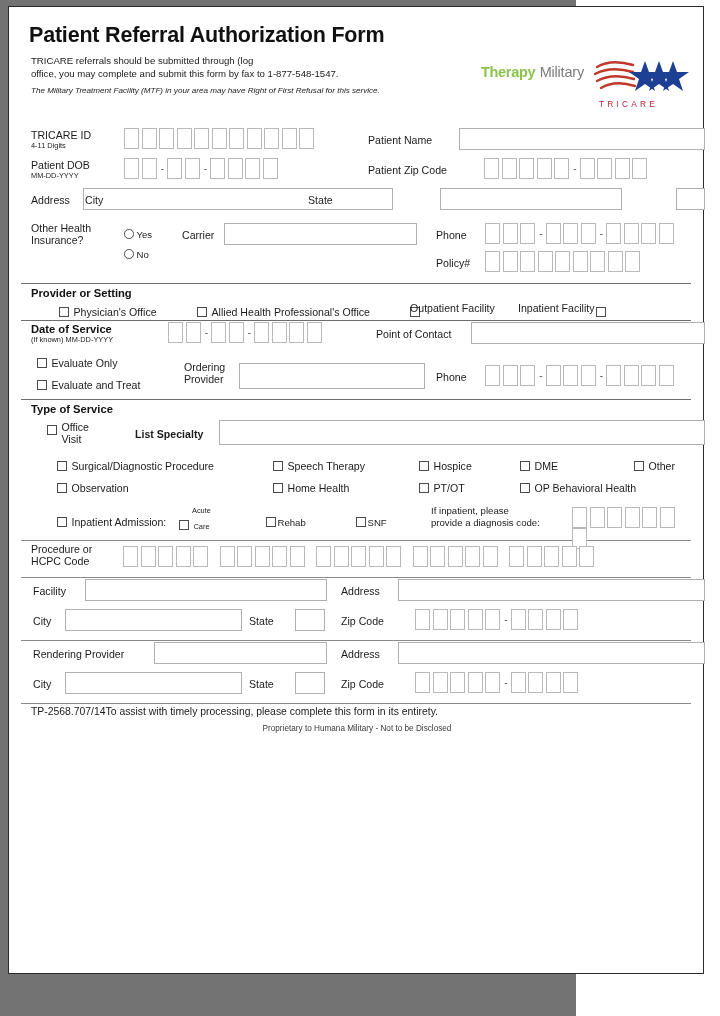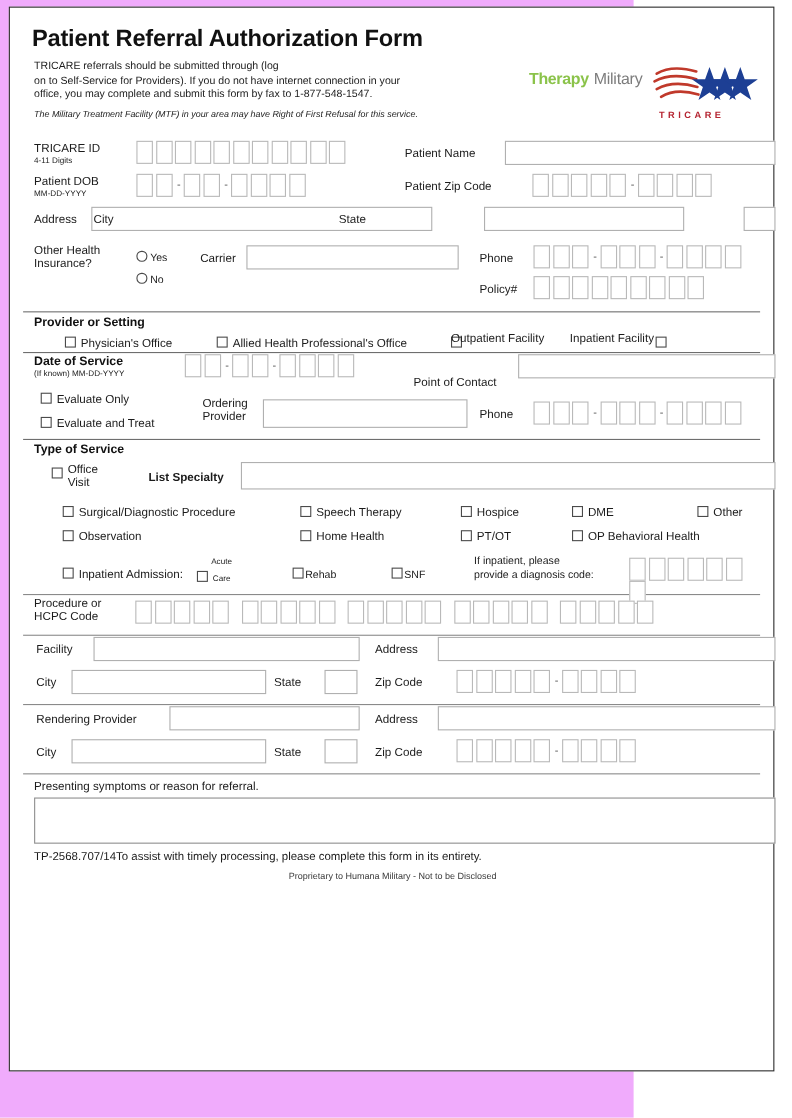--- a/index.html
+++ b/index.html
@@ -8,21 +8,21 @@
   }
   body {
     width: 720px; height: 1016px;
     font-family: "Liberation Sans", sans-serif;
     color: #1a1a1a;
     overflow: hidden;
   }
   .page {
     position: relative;
     width: 576px; height: 1016px;
-    background: #f0abfc;
+    background: #737373;
     box-sizing: border-box;
   }
   .sheet {
     position: absolute;
     left: 8px; top: 6px;
     width: 696px; height: 968px;
     border: 1px solid #2b2b2b;
     background: #fff;
     box-sizing: border-box;
     padding: 10px 12px 0 12px;
@@ -49,21 +49,21 @@
   .humana {
     font-size: 14.5px; font-weight: 600; color: #8bc34a; letter-spacing: -0.3px;
     line-height: 16px;
   }
   .military {
     font-size: 14.5px; color: #7c7c7c; letter-spacing: -0.2px; line-height: 16px;
   }
   .tricare-logo { position: relative; width: 96px; height: 52px; }
   .tricare-word {
     position: absolute; bottom: 0; left: 6px;
-    font-size: 8.4px; font-weight: bold; letter-spacing: 3.2px; color: #b52532;
+    font-size: 8.4px; font-weight: normal; letter-spacing: 3.2px; color: #b52532;
   }
 
   
   .lbl { font-size: 10.6px; color: #1b1b1b; line-height: 12px; }
   .lbl-sm { font-size: 7.4px; color: #1b1b1b; line-height: 9px; }
   .sec-title { font-size: 11.2px; font-weight: bold; color: #111; }
   .bold { font-weight: bold; }
 
   .cell {
     width: 15px; height: 21px;
@@ -116,21 +116,20 @@
 </head>
 <body>
 
 <div class="page">
  <div class="sheet">
 
   <div class="hdr">
     <div class="form-title">Patient Referral Authorization Form</div>
     <div class="intro">
       <div>TRICARE referrals should be submitted through  (log</div>
-      <div>on to Self-Service for Providers).  If you do not have internet connection in your</div>
       <div>office, you may complete and submit this form by fax to 1-877-548-1547.</div>
     </div>
     <div class="intro-italic">The Military Treatment Facility (MTF) in your area may have Right of First Refusal for this service.</div>
 
     <div class="brand">
       <div style="padding-top:6px;white-space:nowrap;">
         <span class="humana">Therapy</span>
         <span class="military">Military</span>
       </div>
       <div class="tricare-logo">
@@ -221,21 +220,21 @@
   </div>
 
   <hr class="hr">
 
   <div class="row" style="height:30px;">
     <div class="abs" style="left:10px;top:2px;">
       <div class="sec-title">Date of Service</div>
       <div class="lbl-sm">(If known) MM-DD-YYYY</div>
     </div>
     <div class="abs cellgrp" id="dos-cells" style="left:147px;top:1px;"><span class="cell "></span><span class="cell "></span><span class="dash">-</span><span class="cell "></span><span class="cell "></span><span class="dash">-</span><span class="cell "></span><span class="cell "></span><span class="cell "></span><span class="cell "></span></div>
-    <div class="abs lbl" style="left:355px;top:21px;">Point of Contact</div>
+    <div class="abs lbl" style="left:355px;top:7px;">Point of Contact</div>
     <div class="abs tbox" style="left:450px;top:1px;width:234px;"></div>
   </div>
 
   <div class="row" style="height:48px;">
     <div class="abs" style="left:16px;top:2px;">
       <span class="cbox"></span><span class="lbl">Evaluate Only</span>
     </div>
     <div class="abs" style="left:16px;top:24px;">
       <span class="cbox"></span><span class="lbl">Evaluate and Treat</span>
     </div>
@@ -357,24 +356,20 @@
     <div class="abs lbl" style="left:12px;top:7px;">City</div>
     <div class="abs tbox" style="left:44px;top:1px;width:177px;"></div>
     <div class="abs lbl" style="left:228px;top:7px;">State</div>
     <div class="abs tbox" style="left:274px;top:1px;width:30px;"></div>
     <div class="abs lbl" style="left:320px;top:7px;">Zip Code</div>
     <div class="abs cellgrp" id="rendering-zip-cells" style="left:394px;top:1px;"><span class="cell "></span><span class="cell "></span><span class="cell "></span><span class="cell "></span><span class="cell "></span><span class="dash">-</span><span class="cell "></span><span class="cell "></span><span class="cell "></span><span class="cell "></span></div>
   </div>
 
   <hr class="hr-thin">
 
-  <div class="row" style="height:68px;">
-    <div class="abs lbl" style="left:10px;top:5px;">Presenting symptoms or reason for referral.</div>
-    <div class="abs bigbox" style="left:10px;top:21px;width:674px;height:42px;"></div>
-  </div>
 
 
   <div class="row" style="height:40px;">
     <div class="abs footer-line" style="left:10px;top:2px;white-space:nowrap;">
       <span>TP-2568.707/14</span><span>To assist with timely processing, please complete this form in its entirety.</span>
     </div>
     <div class="abs footer-small" style="left:0;top:20px;width:672px;">Proprietary to Humana Military - Not to be Disclosed</div>
   </div>
 
  </div>

